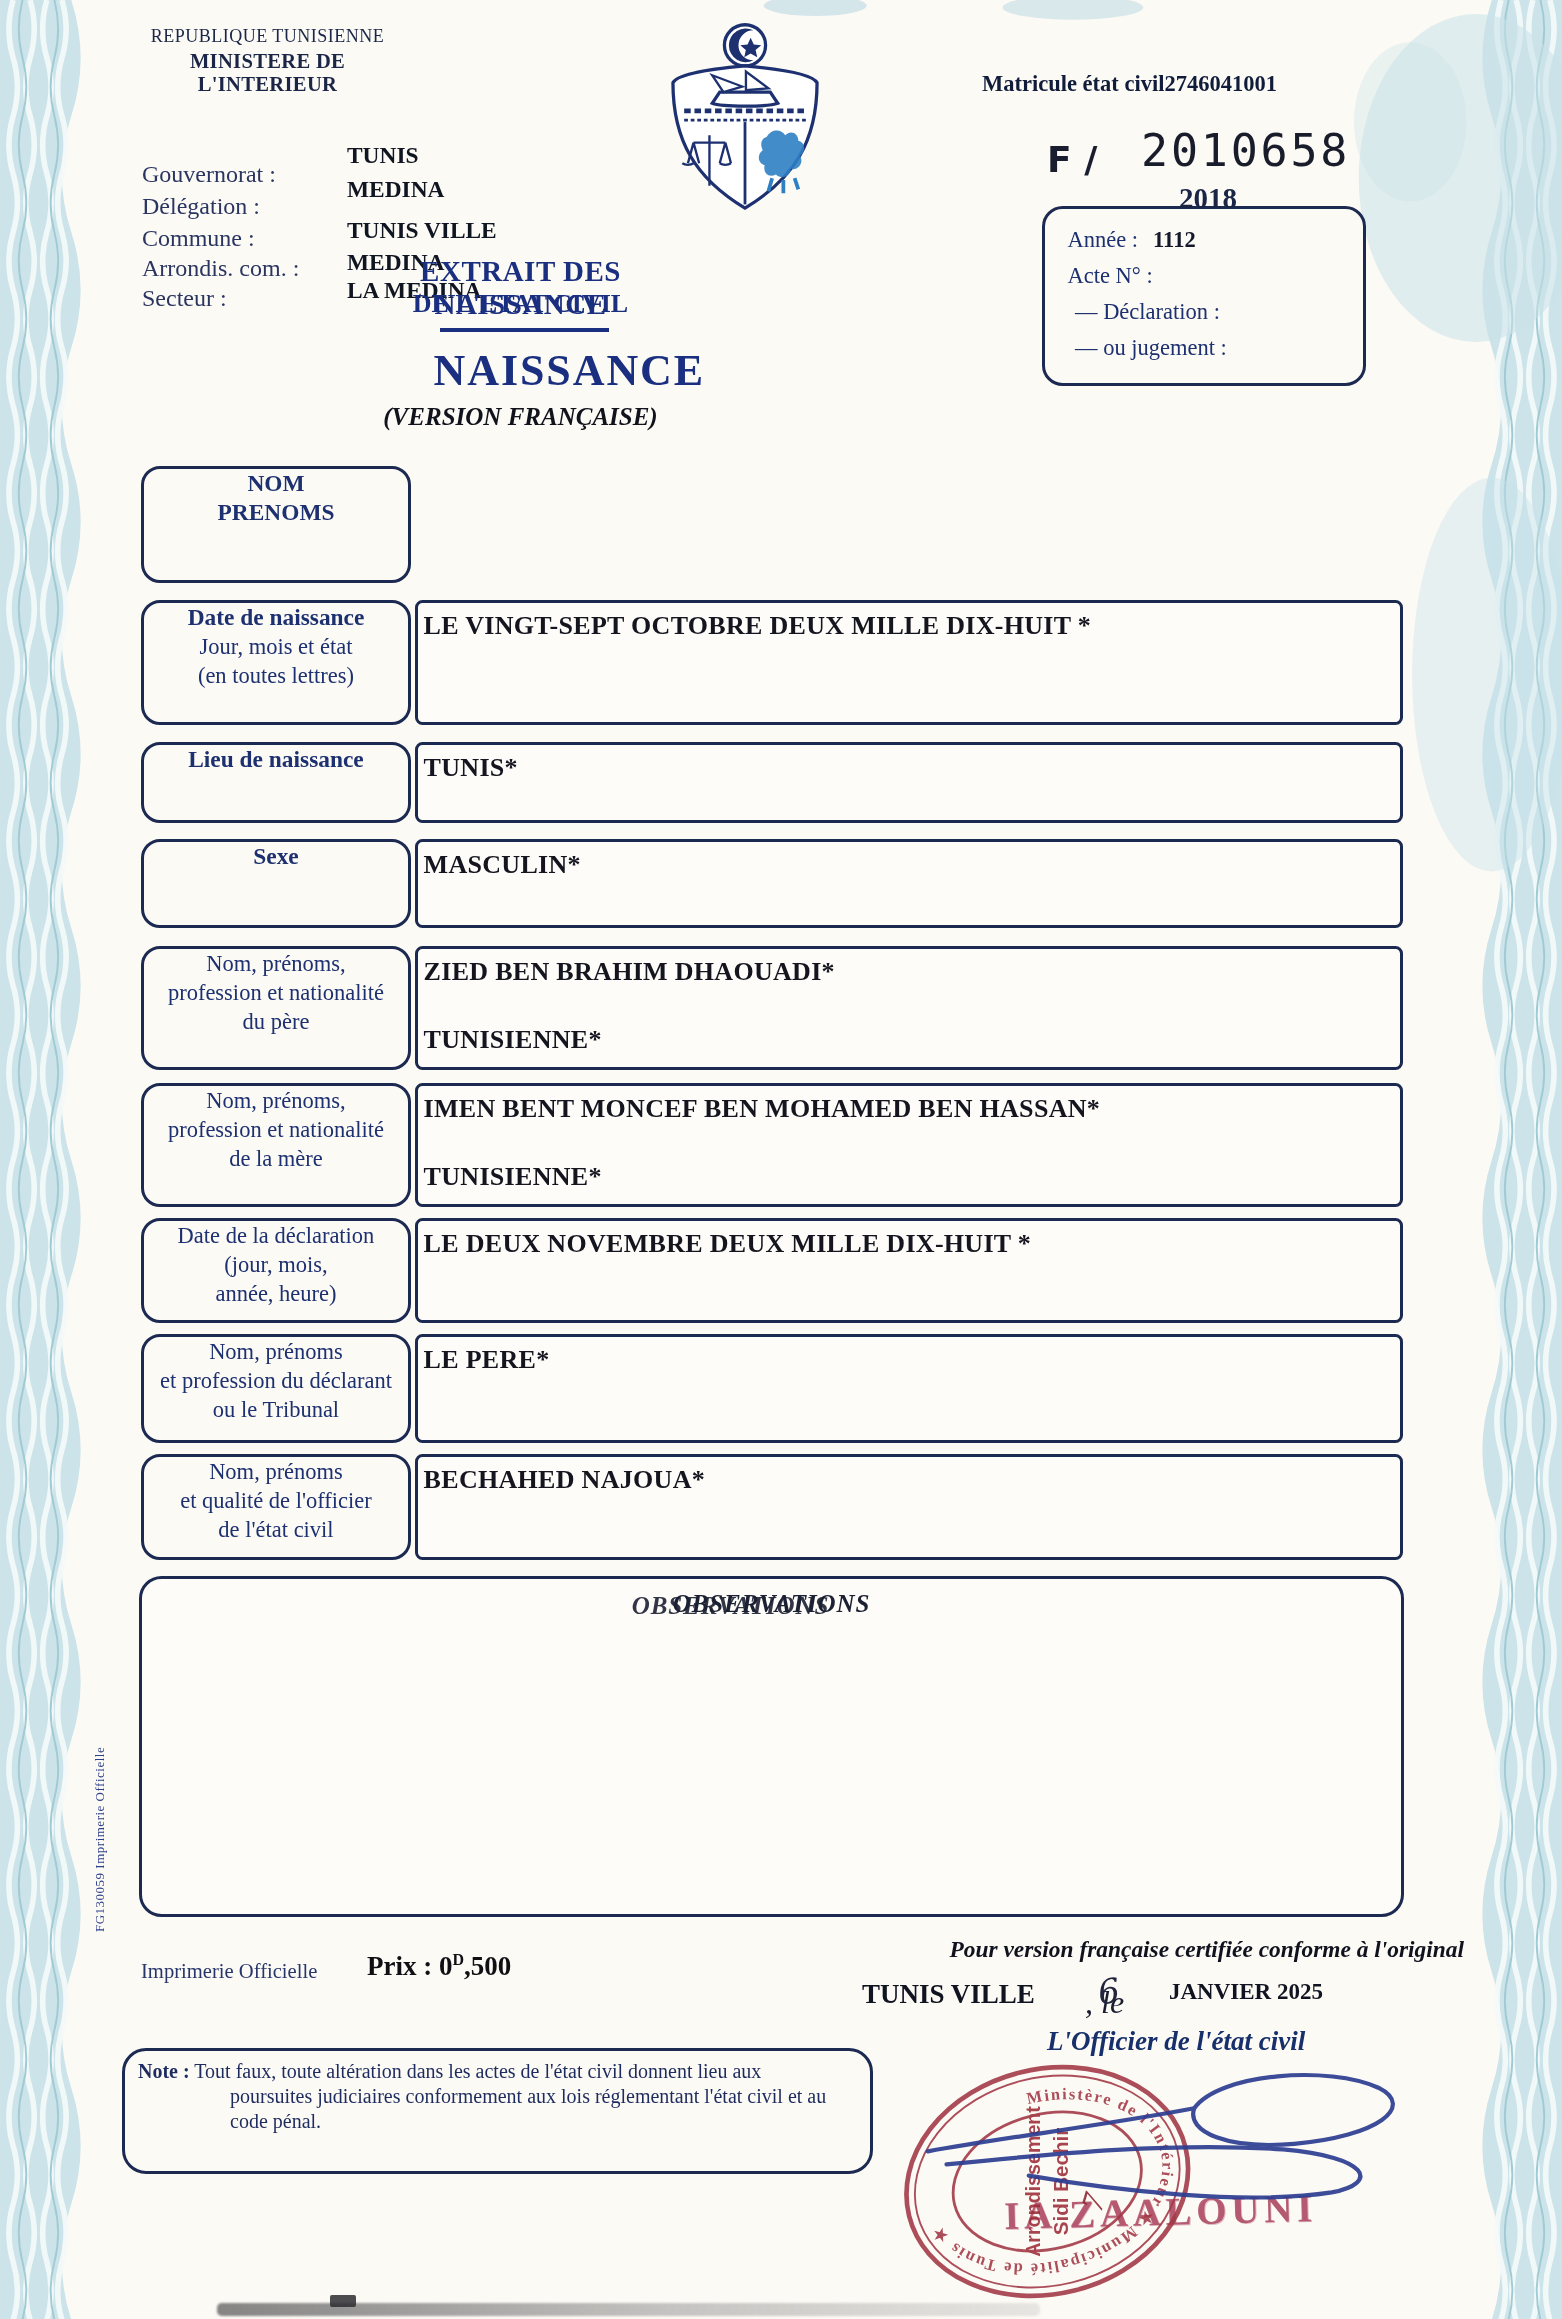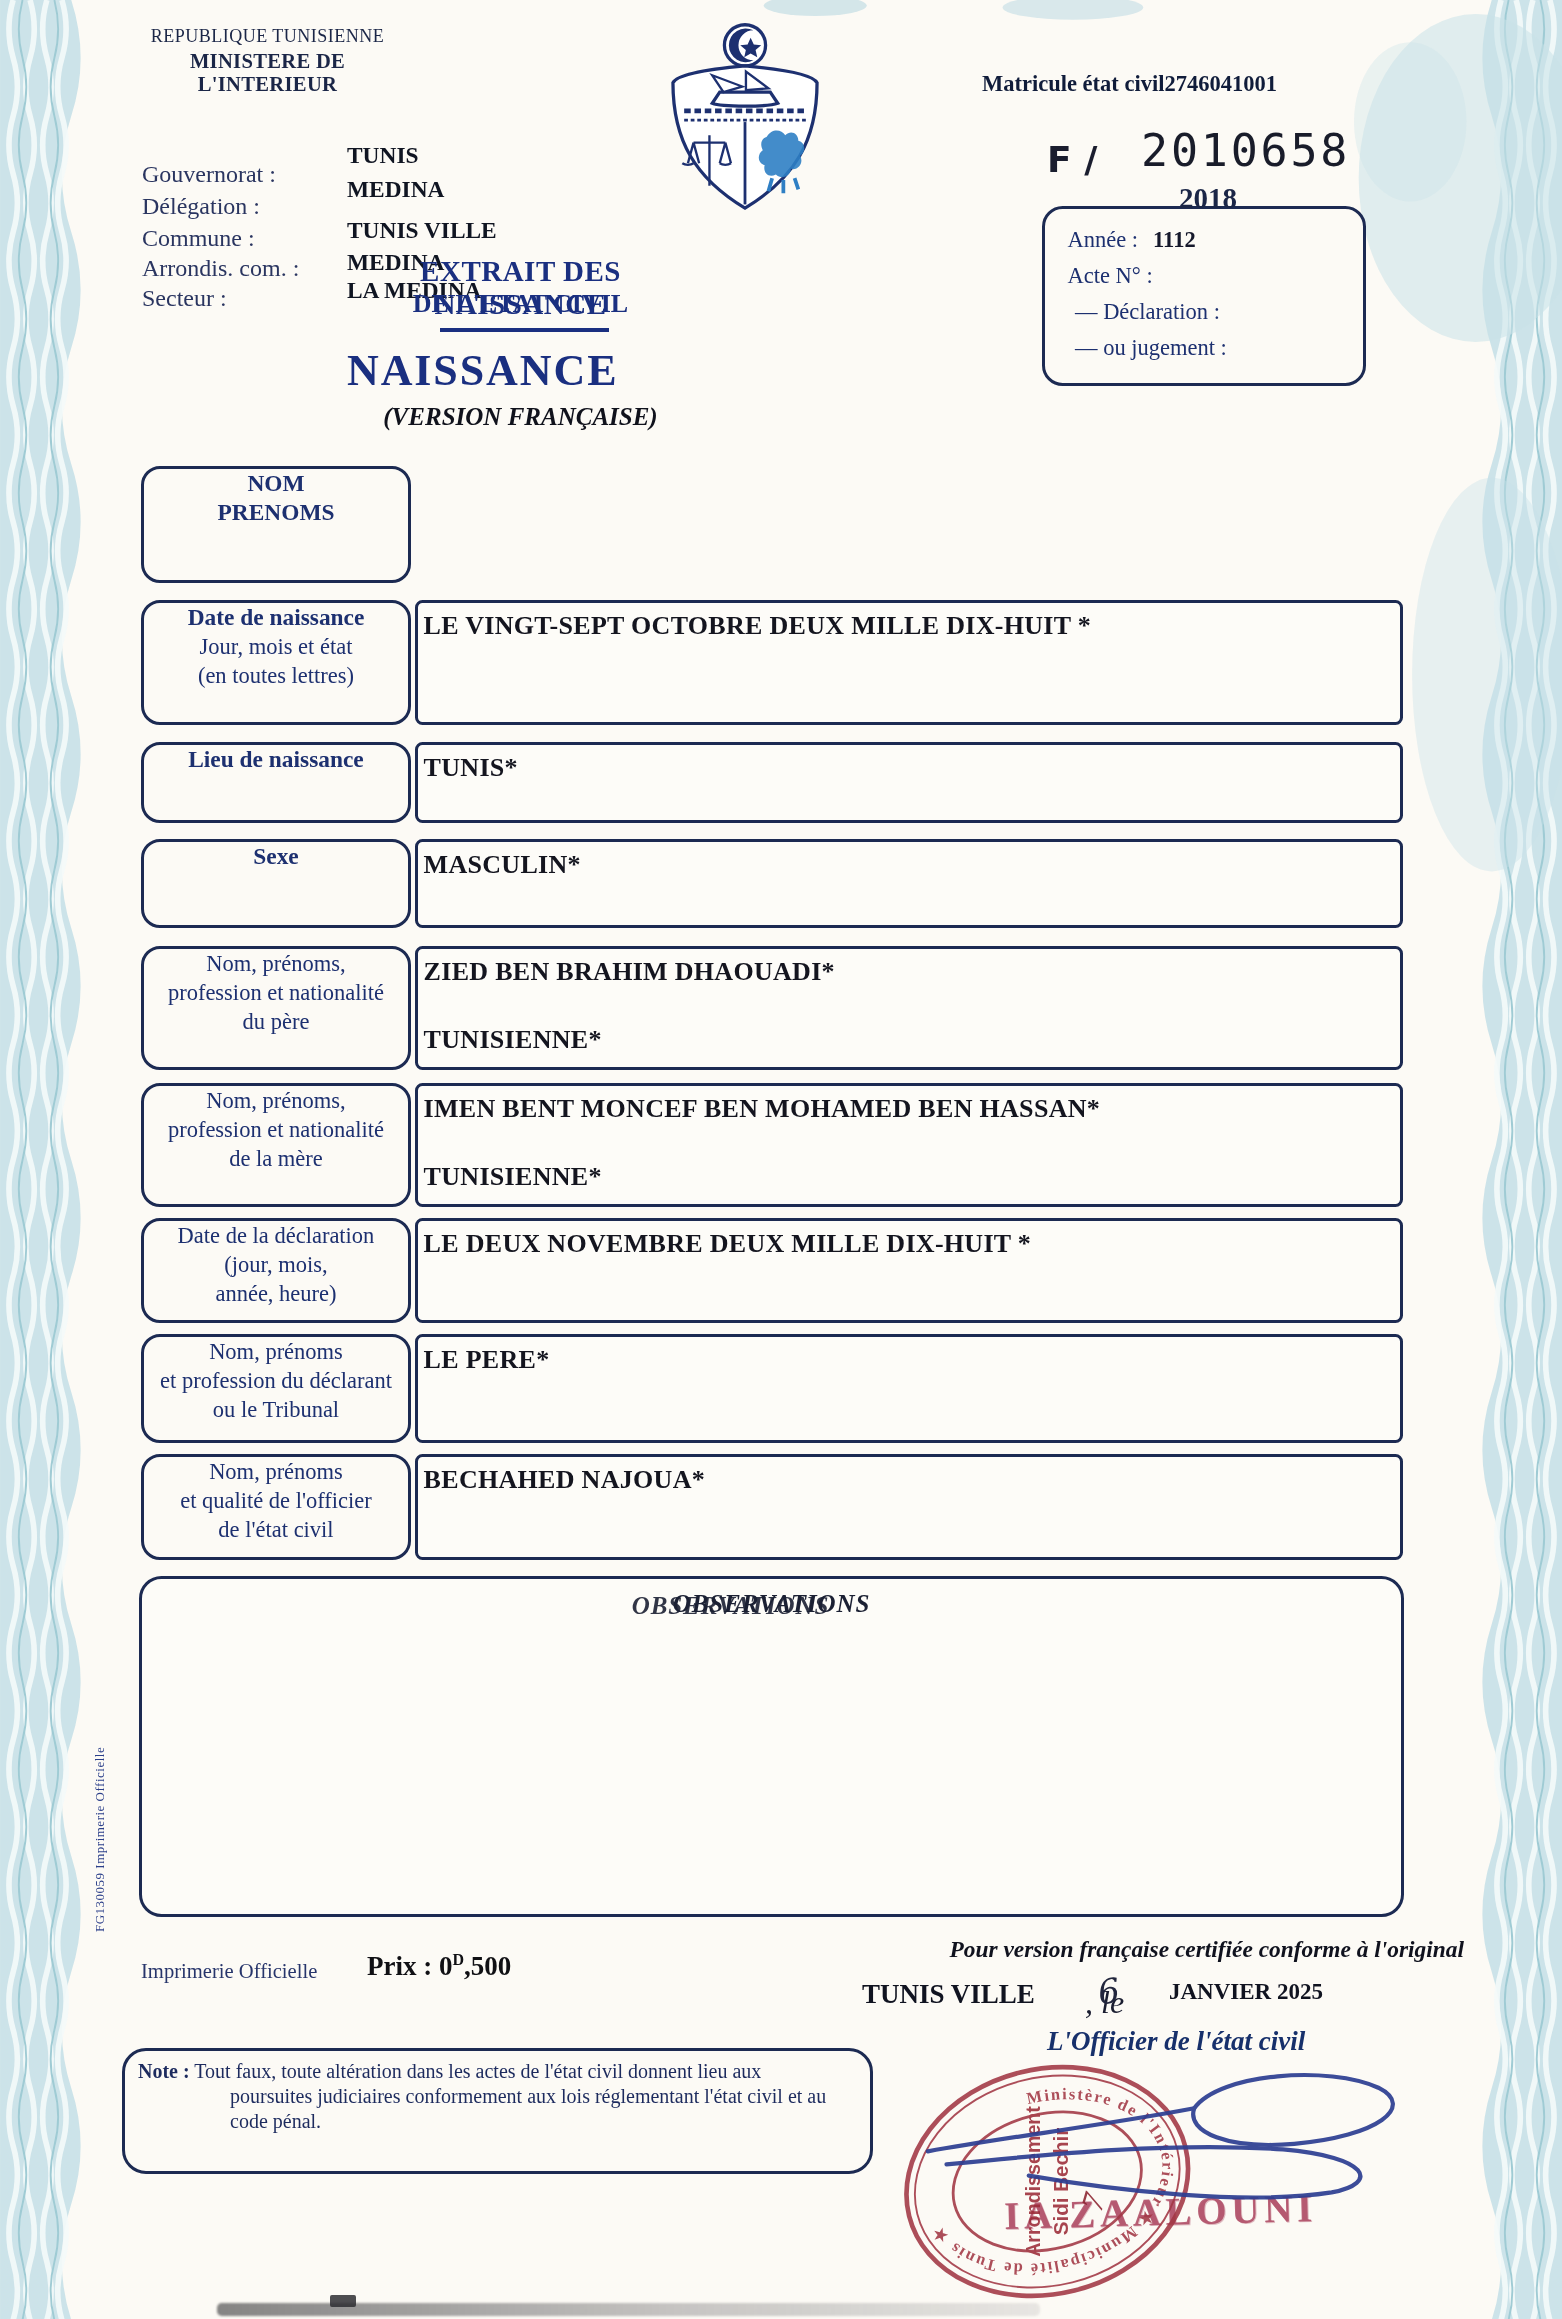--- a/index.html
+++ b/index.html
@@ -44,21 +44,21 @@
   .adl0{left:142px;top:161px;} .adv0{left:347px;top:142px;}
   .adl1{left:142px;top:193px;} .adv1{left:347px;top:176px;}
   .adl2{left:142px;top:225px;} .adv2{left:347px;top:217px;}
   .adl3{left:142px;top:255px;} .adv3{left:347px;top:249px;}
   .adl4{left:142px;top:285px;} .adv4{left:347px;top:277px;}
 
   
   .t1{left:347px;top:255px;width:347px;text-align:center;font-size:29px;font-weight:bold;color:var(--title);letter-spacing:0.5px;}
   .t2{left:347px;top:289px;width:347px;text-align:center;font-size:26px;font-weight:bold;color:var(--title);}
   .t2u{left:440px;top:328px;width:169px;height:3.7px;background:var(--title);}
-  .t3{left:347px;top:345px;width:347px;text-align:left;font-size:44px;font-weight:bold;color:var(--title);letter-spacing:1.9px;}
+  .t3{left:358px;top:345px;width:347px;text-align:right;font-size:44px;font-weight:bold;color:var(--title);letter-spacing:1.9px;}
   .t4{left:347px;top:403px;width:347px;text-align:center;font-size:25px;font-weight:bold;font-style:italic;color:#10121c;}
 
   
   .row{position:absolute;left:141px;width:1262px;z-index:2;}
   .lbox{position:absolute;left:0;top:0;bottom:0;width:270px;border:3.3px solid var(--line);border-radius:19px;display:flex;flex-direction:column;justify-content:flex-start;align-items:center;color:var(--navy);background:var(--paper);box-sizing:border-box;}
   .vbox{position:absolute;left:274px;top:0;bottom:0;right:0;border:3.3px solid var(--line);border-radius:7.5px;padding:6.6px 7.5px 0 5.6px;background:var(--paper2);box-sizing:border-box;}
   .ll{font-size:22.5px;line-height:29px;text-align:center;}
   .ll.b{font-weight:bold;font-size:23.4px;}
   .vl{font-weight:bold;font-size:26px;color:var(--ink);letter-spacing:0.3px;line-height:31px;}
   .vl.v2{margin-top:37px;}

